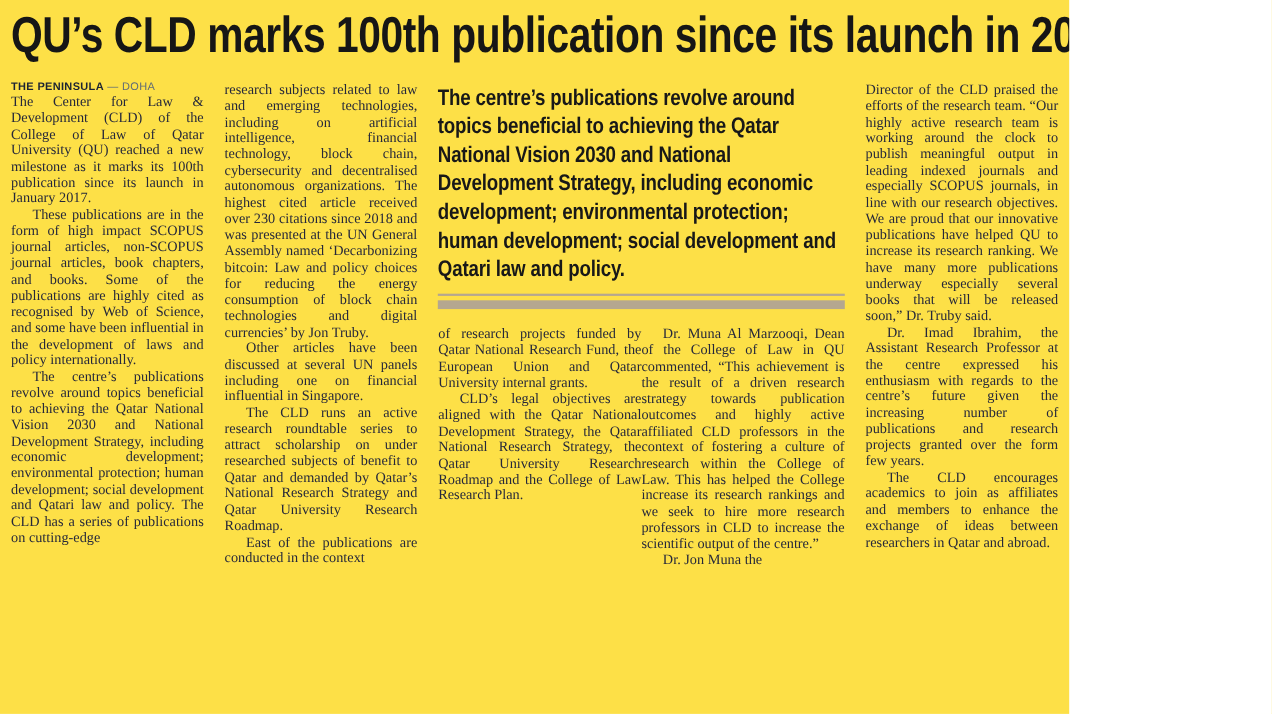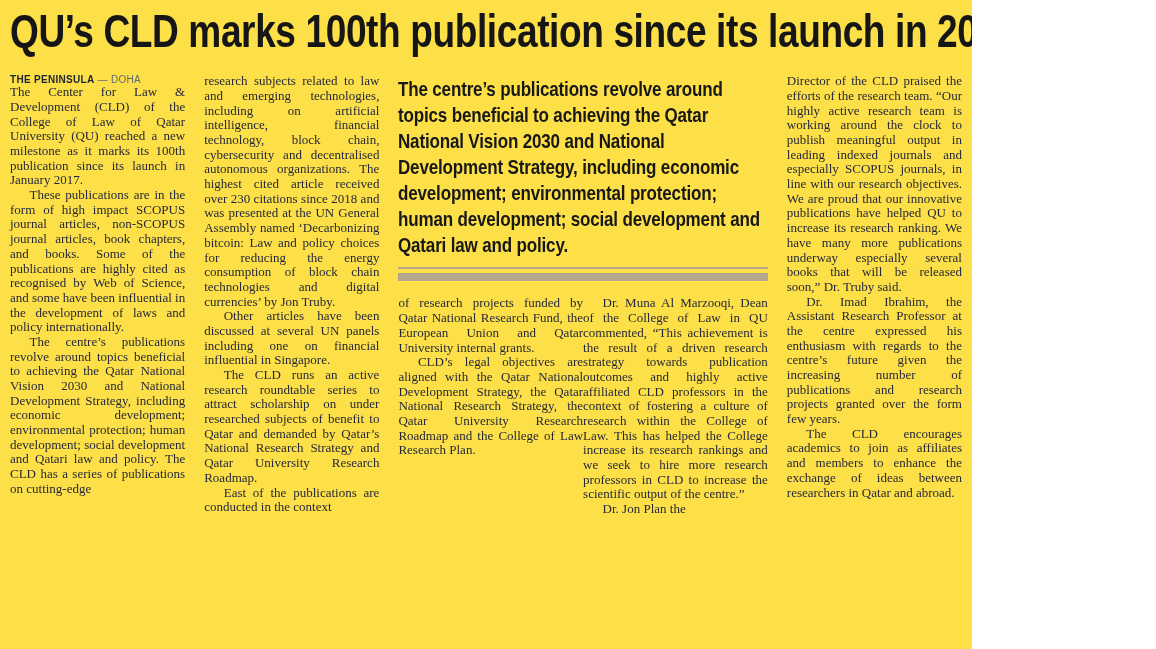--- a/index.html
+++ b/index.html
@@ -107,21 +107,21 @@
         <div class="pq-line"></div>
         <div class="pq-bar"></div>
       </div>
       <div class="middle-cols">
         <div class="colbody">
             <p class="para">of research projects funded by Qatar National Research Fund, the European Union and Qatar University internal grants.</p>
             <p class="para indent">CLD’s legal objectives are aligned with the Qatar National Development Strategy, the Qatar National Research Strategy, the Qatar University Research Roadmap and the College of Law Research Plan.</p>
           </div>
         <div class="colbody">
             <p class="para indent">Dr. Muna Al Marzooqi, Dean of the College of Law in QU commented, “This achievement is the result of a driven research strategy towards publication outcomes and highly active affiliated CLD professors in the context of fostering a culture of research within the College of Law. This has helped the College increase its research rankings and we seek to hire more research professors in CLD to increase the scientific output of the centre.”</p>
-            <p class="para indent">Dr. Jon Plan the</p>
+            <p class="para indent">Dr. Jon Muna the</p>
           </div>
       </div>
     </div>
 
     <div class="col">
       <div class="colbody">
           <p class="para">Director of the CLD praised the efforts of the research team. “Our highly active research team is working around the clock to publish meaningful output in leading indexed journals and especially SCOPUS journals, in line with our research objectives. We are proud that our innovative publications have helped QU to increase its research ranking. We have many more publications underway especially several books that will be released soon,” Dr. Truby said.</p>
           <p class="para indent">Dr. Imad Ibrahim, the Assistant Research Professor at the centre expressed his enthusiasm with regards to the centre’s future given the increasing number of publications and research projects granted over the form few years.</p>
           <p class="para indent">The CLD encourages academics to join as affiliates and members to enhance the exchange of ideas between researchers in Qatar and abroad.</p>
         </div>

